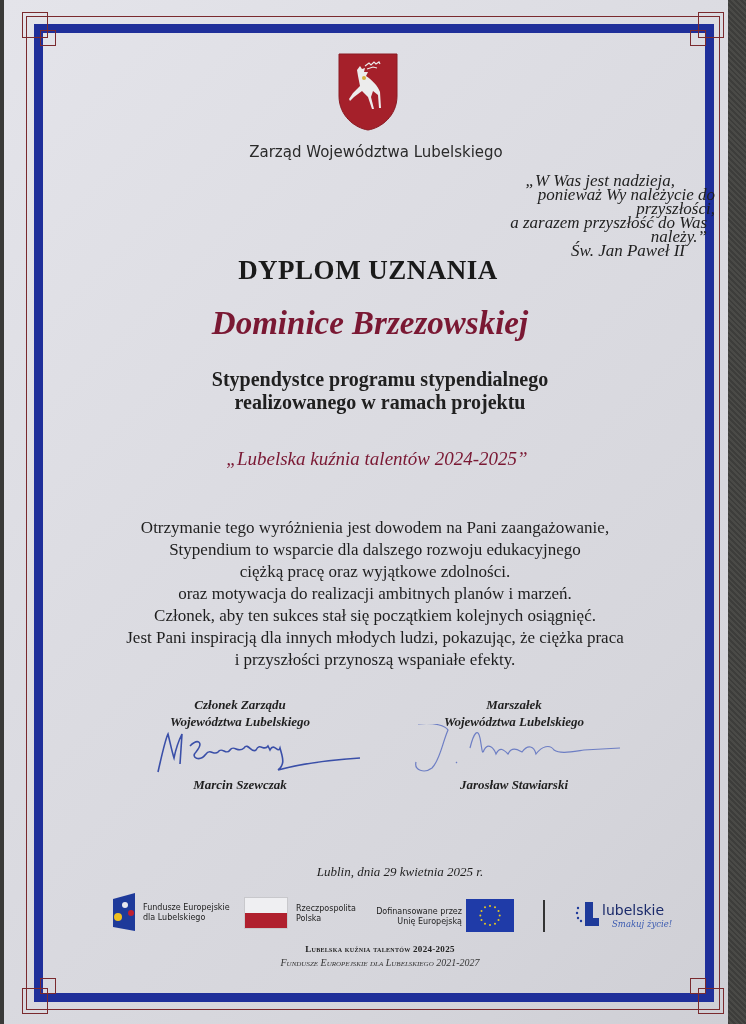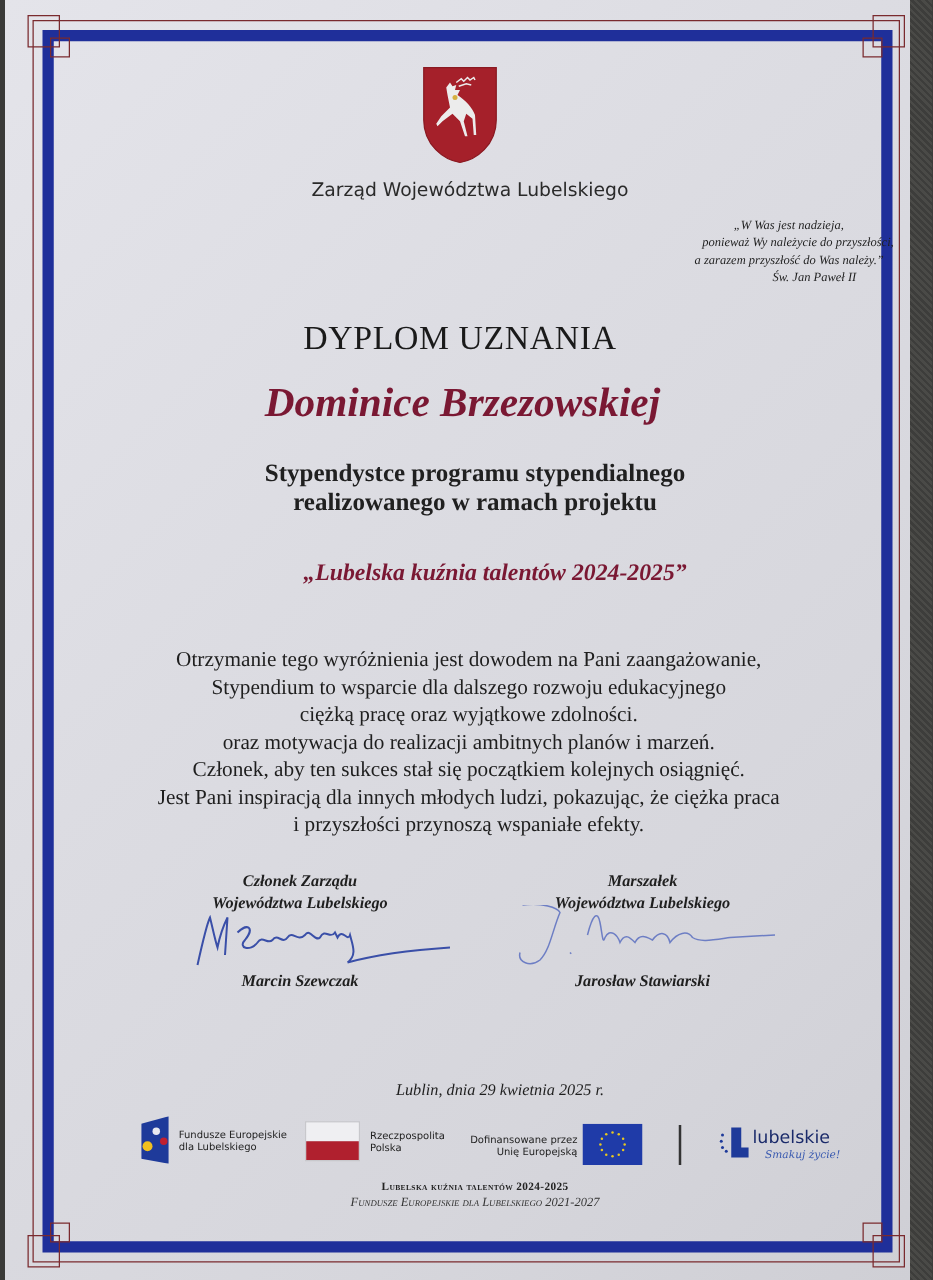--- a/index.html
+++ b/index.html
@@ -34,38 +34,38 @@
     .abs { position: absolute; }
     .crest {
       position: absolute; left: 337px; top: 52px; width: 62px; height: 80px;
     }
     .org {
       top: 143px; left: 186px; width: 380px; text-align: center;
       font-family: "DejaVu Sans", sans-serif; font-size: 15px; color: #2a2a2a;
     }
     .quote {
       position: absolute; left: 480px; top: 174px; width: 235px; text-align: right;
-      font-style: italic; font-size: 10px; line-height: 14px; color: #1f1f1f;
+      font-style: italic; font-size: 17px; line-height: 14px; color: #1f1f1f;
     }
     .quote .author { padding-right: 30px; }
     .title {
-      top: 255px; font-size: 27px; font-weight: normal; color: #1a1a1a; letter-spacing: 0.5px;
+      top: 255px; font-size: 27px; font-weight: bold; color: #1a1a1a; letter-spacing: 0.5px;
       left: 150px; width: 436px; text-align: center;
     }
     .name {
       top: 305px; font-size: 33px; font-style: italic; font-weight: bold; color: #7a1833;
       left: 120px; width: 500px; text-align: center;
     }
     .subtitle {
       top: 368px; font-size: 20px; font-weight: bold; color: #202020; line-height: 23px;
       left: 140px; width: 480px; text-align: center;
     }
     .project {
-      top: 448px; font-size: 19px; font-style: italic; font-weight: bold; color: #7a1833;
-      left: 166px; width: 460px; text-align: center;
+      top: 448px; font-size: 19px; font-style: italic; font-weight: normal; color: #7a1833;
+      left: 147px; width: 460px; text-align: center;
     }
     .body-text {
       top: 517px; left: 90px; width: 570px; text-align: center;
       font-size: 17px; line-height: 22px; color: #1e1e1e;
     }
     .sig {
       position: absolute; top: 696px; width: 260px; text-align: center;
       font-style: italic; font-weight: bold; font-size: 13px; line-height: 17px; color: #1f1f1f;
     }
     .sig .sname { position: absolute; left: 0; width: 260px; top: 80px; }

